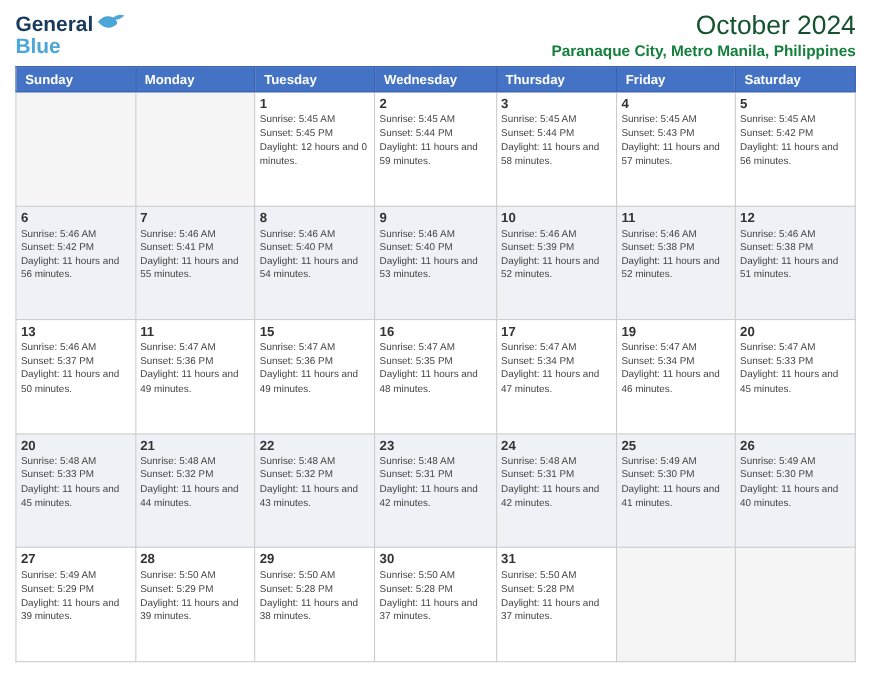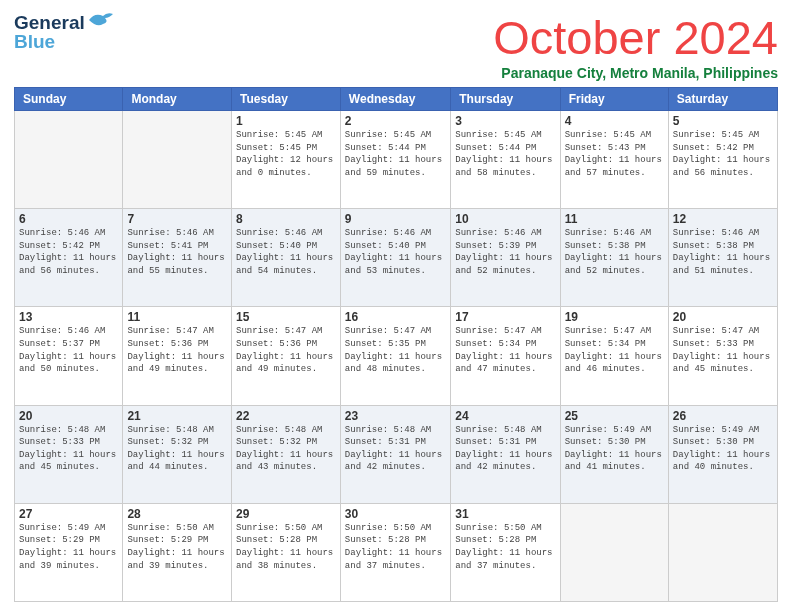--- a/index.html
+++ b/index.html
@@ -30,22 +30,22 @@
       align-items: flex-start;
     }
     .logo-row {
       display: flex;
       align-items: center;
     }
     .title-block {
       text-align: right;
     }
     .month-title {
-      font-size: 47px;
-      color: #ef4444;
+      font-size: 24px;
+      color: #14532d;
       font-weight: normal;
     }
     .location-title {
       font-size: 14px;
       color: #15803d;
       font-weight: bold;
     }
     .calendar {
       width: 100%;
       border-collapse: collapse;
@@ -77,21 +77,20 @@
       font-size: 12px;
       font-weight: bold;
       color: #333;
       display: block;
       margin-bottom: 1px;
     }
     .day-info {
       font-size: 9px;
       color: #444;
       line-height: 1.4;
-      font-family: Liberation Mono, monospace;
     }
     .row-shaded td {
       background: #eef2f7;
     }
   </style>
 </head>
 <body>
 
 <div class="page">
   <div class="header">

